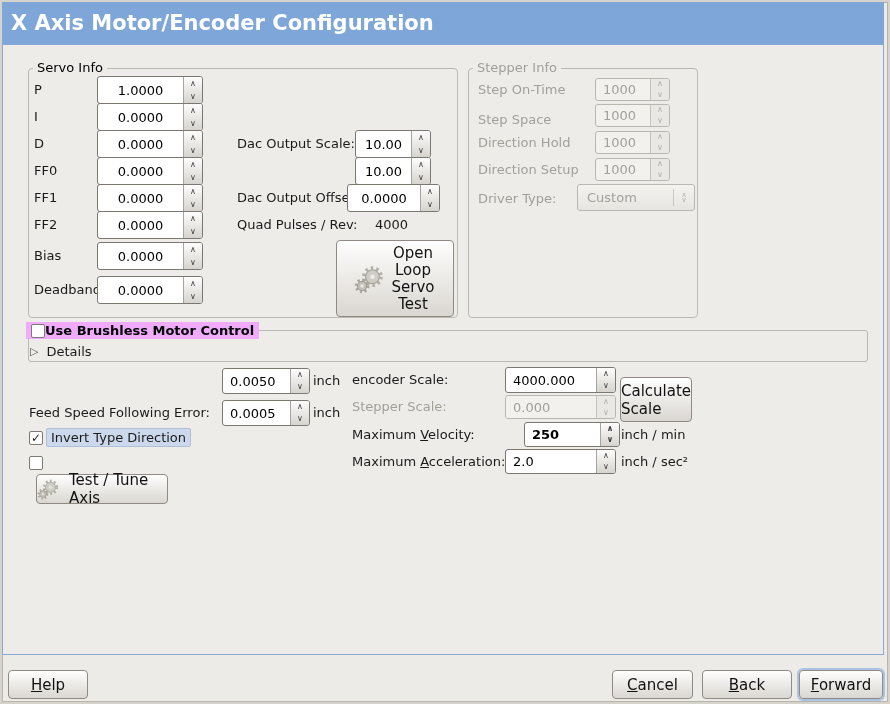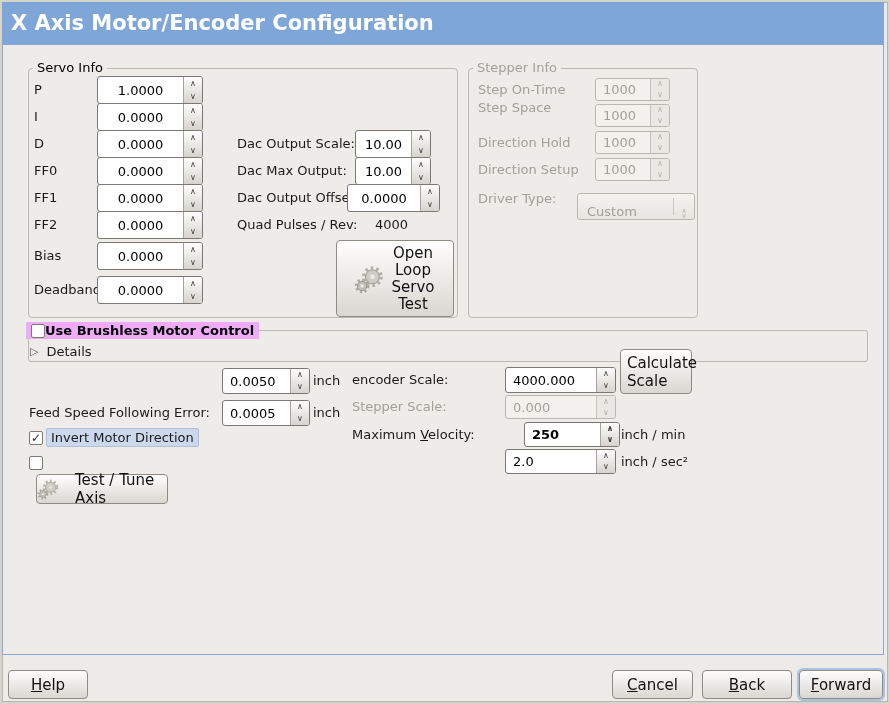--- a/index.html
+++ b/index.html
@@ -136,21 +136,20 @@
 
   <span class="lbl" style="left:237px;top:130px;line-height:28px;">Dac Output Scale:</span>
   <div class="spin" style="left:355px;top:130px;width:76px;height:28px;">
     <span class="val">10.00</span>
     <span class="btns">
         <span>∧</span>
         <span>∨</span>
       </span>
   </div>
 
-  <span class="lbl" style="left:237px;top:157px;line-height:28px;">Dac Max Output:</span>
   <div class="spin" style="left:355px;top:157px;width:76px;height:28px;">
     <span class="val">10.00</span>
     <span class="btns">
         <span>∧</span>
         <span>∨</span>
       </span>
   </div>
 
   <span class="lbl" style="left:237px;top:184px;line-height:28px;">Dac Output Offset:</span>
   <div class="spin" style="left:347px;top:184px;width:93px;height:28px;">
@@ -181,21 +180,21 @@
 
   <span class="lbl dis" style="left:478px;top:78px;line-height:23px;">Step On-Time</span>
   <div class="spin la disabled" style="left:595px;top:78px;width:75px;height:23px;">
     <span class="val">1000</span>
     <span class="btns">
         <span>∧</span>
         <span>∨</span>
       </span>
   </div>
 
-  <span class="lbl dis" style="left:478px;top:96px;line-height:23px;">Step Space</span>
+  <span class="lbl dis" style="left:478px;top:108px;line-height:23px;">Step Space</span>
   <div class="spin la disabled" style="left:595px;top:104px;width:75px;height:23px;">
     <span class="val">1000</span>
     <span class="btns">
         <span>∧</span>
         <span>∨</span>
       </span>
   </div>
 
   <span class="lbl dis" style="left:478px;top:131px;line-height:23px;">Direction Hold</span>
   <div class="spin la disabled" style="left:595px;top:131px;width:75px;height:23px;">
@@ -209,21 +208,21 @@
   <span class="lbl dis" style="left:478px;top:158px;line-height:23px;">Direction Setup</span>
   <div class="spin la disabled" style="left:595px;top:158px;width:75px;height:23px;">
     <span class="val">1000</span>
     <span class="btns">
         <span>∧</span>
         <span>∨</span>
       </span>
   </div>
 
   <span class="lbl dis" style="left:478px;top:185px;line-height:27px;">Driver Type:</span>
-  <div class="combo" style="left:577px;top:193px;width:118px;height:27px;align-items:flex-end;">
+  <div class="combo" style="left:577px;top:184px;width:118px;height:27px;">
     <span class="cval">Custom</span>
     <span class="cdiv"></span>
     <span class="carr">
         <span>∧</span>
         <span>∨</span>
       </span>
   </div>
 
   <div class="grp" style="left:28px;top:330px;width:840px;height:32px;border-radius:3px;"></div>
   <div class="cbrow" style="left:26px;top:322px;height:17px;">
@@ -248,45 +247,45 @@
   <div class="spin la" style="left:222px;top:400px;width:88px;height:26px;">
     <span class="val">0.0005</span>
     <span class="btns">
         <span>∧</span>
         <span>∨</span>
       </span>
   </div>
   <span class="lbl" style="left:313px;top:400px;line-height:26px;">inch</span>
 
   <span class="cb" style="left:29px;top:431px;"><span>✓</span></span>
-  <span class="hl" style="left:46px;top:428px;">Invert Motor Direction</span>
+  <span class="hl" style="left:46px;top:428px;">Invert Type Direction</span>
 
   <span class="cb" style="left:29px;top:456px;"></span>
 
-  <div class="btn" style="left:36px;top:474px;width:132px;height:30px;gap:16px;">
+  <div class="btn" style="left:36px;top:474px;width:132px;height:30px;gap:10px;">
     <svg class="gearsml" width="22" height="22" viewBox="0 0 26 26">
       <circle cx="16" cy="11" r="7.5" fill="none" stroke="#b3b0a9" stroke-width="3" stroke-dasharray="2.2 2.6"></circle>
       <circle cx="16" cy="11" r="6" fill="#cfccc5" stroke="#a8a59e"></circle>
       <circle cx="16" cy="11" r="2" fill="#e4e2de"></circle>
       <circle cx="7" cy="19" r="5.2" fill="none" stroke="#aaa7a0" stroke-width="2.4" stroke-dasharray="1.8 2.2"></circle>
       <circle cx="7" cy="19" r="4" fill="#c4c1ba" stroke="#9e9b94"></circle>
       <circle cx="7" cy="19" r="1.4" fill="#e4e2de"></circle>
     </svg>
     <span>Test / Tune Axis</span>
   </div>
 
   <span class="lbl" style="left:352px;top:367px;line-height:26px;">encoder Scale:</span>
   <div class="spin la" style="left:505px;top:367px;width:111px;height:26px;">
     <span class="val">4000.000</span>
     <span class="btns">
         <span>∧</span>
         <span>∨</span>
       </span>
   </div>
-  <div class="btn" style="left:620px;top:349px;width:72px;height:45px;padding-left:6px;justify-content:flex-start;text-align:left;line-height:18px;">
+  <div class="btn" style="left:620px;top:377px;width:72px;height:45px;justify-content:flex-start;text-align:left;line-height:18px;">
     <span>Calculate Scale</span>
   </div>
 
   <span class="lbl dis" style="left:352px;top:395px;line-height:24px;">Stepper Scale:</span>
   <div class="spin la disabled" style="left:505px;top:395px;width:111px;height:24px;">
     <span class="val">0.000</span>
     <span class="btns">
         <span>∧</span>
         <span>∨</span>
       </span>
@@ -295,20 +294,21 @@
   <span class="lbl" style="left:352px;top:422px;line-height:25px;"><span>Maximum </span><span class="mn">V</span><span>elocity:</span></span>
   <div class="spin la" style="left:524px;top:422px;width:96px;height:25px;font-weight:bold;">
     <span class="val">250</span>
     <span class="btns">
         <span>∧</span>
         <span>∨</span>
       </span>
   </div>
   <span class="lbl" style="left:621px;top:422px;line-height:25px;">inch / min</span>
 
+  <span class="lbl" style="left:352px;top:449px;line-height:25px;"><span>Maximum </span><span class="mn">A</span><span>cceleration:</span></span>
   <div class="spin la" style="left:505px;top:449px;width:111px;height:25px;">
     <span class="val">2.0</span>
     <span class="btns">
         <span>∧</span>
         <span>∨</span>
       </span>
   </div>
   <span class="lbl" style="left:621px;top:449px;line-height:25px;">inch / sec²</span>
 
   <div class="btn" style="left:8px;top:670px;width:80px;height:29px;">

